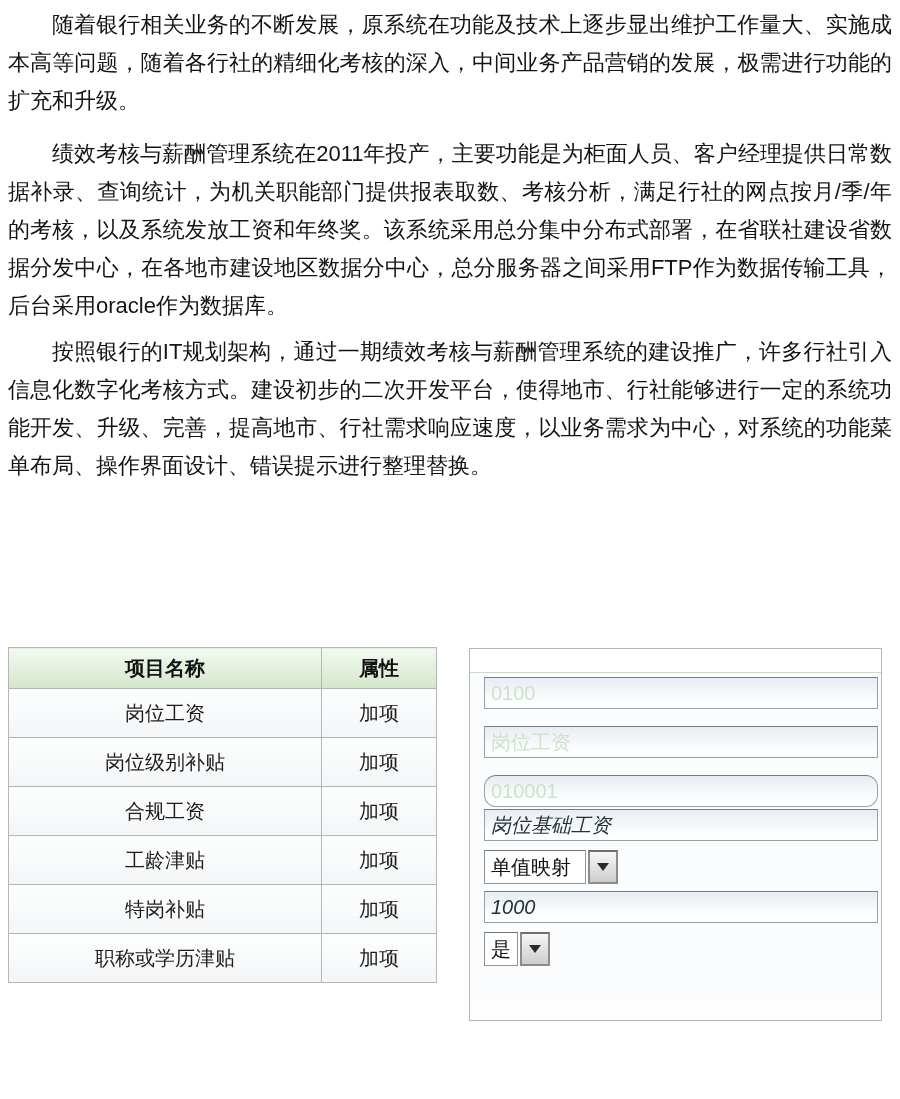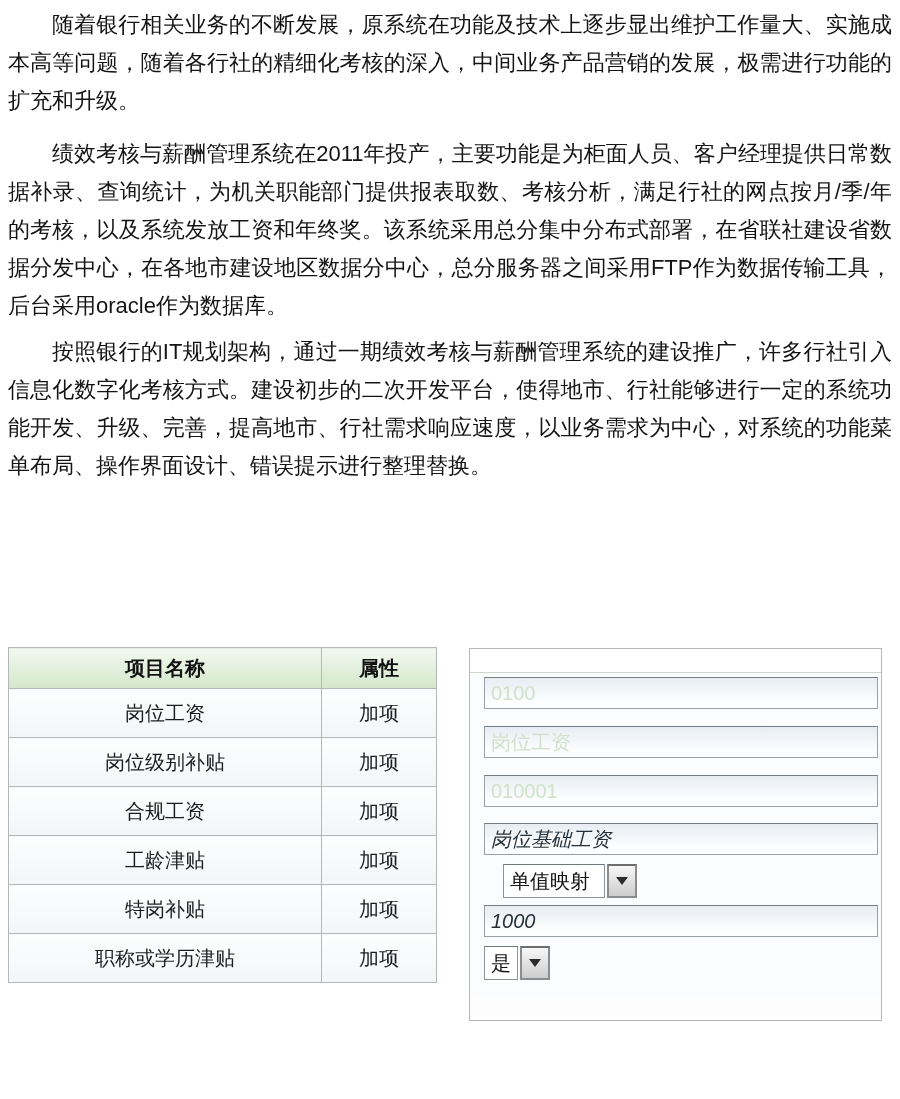--- a/index.html
+++ b/index.html
@@ -84,40 +84,40 @@
     background: linear-gradient(to bottom, #e7edf3, #fdfefe 80%);
     font-size: 20px;
     line-height: 30px;
     padding-left: 6px;
     color: #24303a;
     margin-bottom: 17px;
     overflow: hidden;
     white-space: nowrap;
   }
   .field.disabled { color: #d0e1cb; }
-  .field.gap-after { margin-bottom: 16px; }
+  .field.gap-after { margin-bottom: 2px; border-radius: 12px; }
   .field.gap-tight { margin-bottom: 9px; font-style: italic; }
 
   .combo {
     display: flex;
     align-items: stretch;
     margin-bottom: 7px;
   }
   .combo.last { margin-bottom: 0; }
   .combo-text {
     border: 1px solid #8e949a;
     border-top-color: #70787e;
     background: #ffffff;
     font-size: 20px;
     line-height: 32px;
     padding: 0 6px;
     color: #111;
     white-space: nowrap;
   }
-  .combo-text.w-mapping { min-width: 88px; margin-left: 19px; }
+  .combo-text.w-mapping { min-width: 88px; }
   .combo-btn {
     width: 26px;
     margin-left: 2px;
     border: 2px solid #8c8c8c;
     border-top-color: #6e6e6e;
     background: linear-gradient(to bottom, #f7f7f7, #cdcdcd);
     display: flex;
     align-items: center;
     justify-content: center;
     cursor: pointer;

